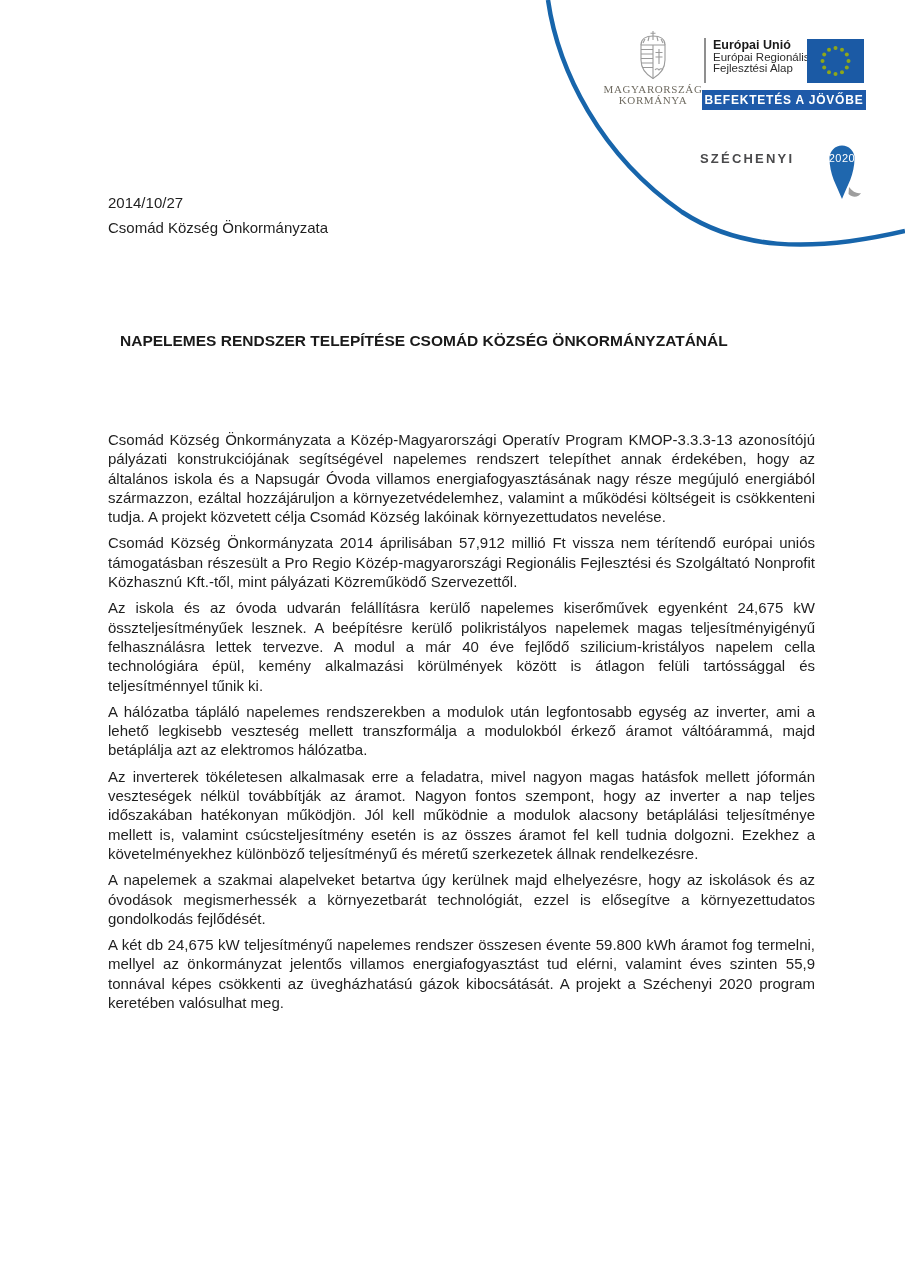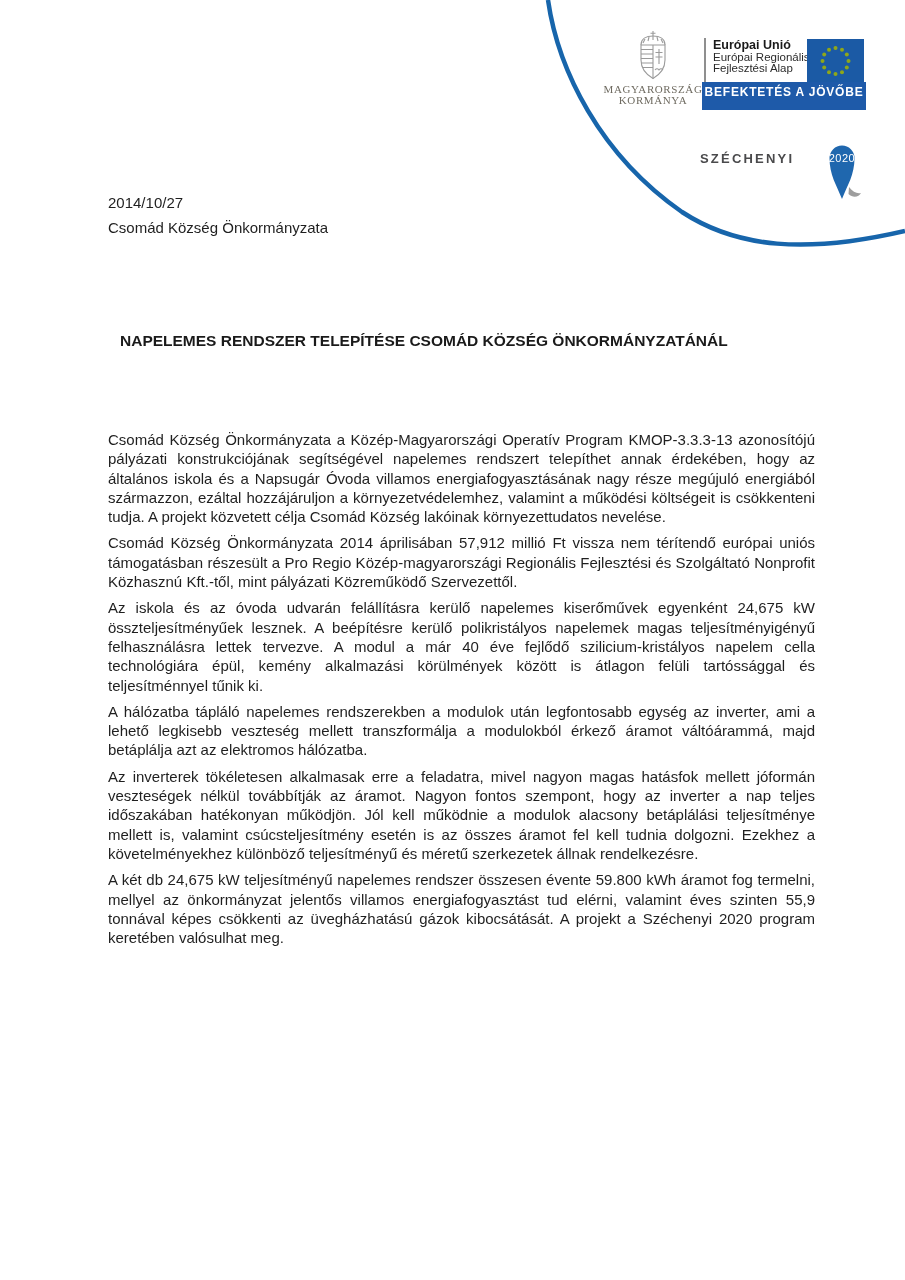--- a/index.html
+++ b/index.html
@@ -16,21 +16,21 @@
 
   
   .gov-logo{position:absolute;left:593px;top:30px;width:120px;text-align:center;}
   .gov-crest{display:block;margin:0 auto 2px auto;}
   .gov-text{font-family:"Liberation Serif",serif;font-size:11px;line-height:11px;
             letter-spacing:0.6px;color:#6f6b61;}
   .eu-sep{position:absolute;left:704px;top:38px;width:2px;height:45px;background:#8f8f8f;}
   .eu-text{position:absolute;left:713px;top:40px;font-size:11.5px;line-height:11.5px;color:#2b2b2b;}
   .eu-text .l1{font-weight:bold;font-size:12.5px;color:#1a1a1a;}
   .eu-flag{position:absolute;left:807px;top:39px;}
-  .banner{position:absolute;left:702px;top:82px;width:164px;height:28px;
+  .banner{position:absolute;left:702px;top:90px;width:164px;height:20px;
           background:#1E5AA9;color:#ffffff;font-weight:bold;font-size:12px;
           letter-spacing:0.8px;text-align:center;line-height:20px;}
   .szechenyi{position:absolute;left:700px;top:149px;}
   .sz-name{font-weight:bold;font-size:13px;letter-spacing:2.2px;color:#4a4a4c;}
   .sz-pin{position:absolute;left:826px;top:140px;}
 
   
   .doc-date{position:absolute;left:108px;top:194px;font-size:15px;}
   .doc-org{position:absolute;left:108px;top:219px;font-size:15px;font-weight:normal;}
   .doc-title{position:absolute;left:107px;top:272px;margin:0;font-size:29px;
@@ -109,16 +109,17 @@
   <div class="doc-date">2014/10/27</div>
   <div class="doc-org">Csomád Község Önkormányzata</div>
   <h2 class="doc-heading">NAPELEMES RENDSZER TELEPÍTÉSE CSOMÁD KÖZSÉG ÖNKORMÁNYZATÁNÁL</h2>
 
   <div class="doc-body">
     <p>Csomád Község Önkormányzata a Közép-Magyarországi Operatív Program KMOP-3.3.3-13 azonosítójú pályázati konstrukciójának segítségével napelemes rendszert telepíthet annak érdekében, hogy az általános iskola és a Napsugár Óvoda villamos energiafogyasztásának nagy része megújuló energiából származzon, ezáltal hozzájáruljon a környezetvédelemhez, valamint a működési költségeit is csökkenteni tudja. A projekt közvetett célja Csomád Község lakóinak környezettudatos nevelése.</p>
     <p>Csomád Község Önkormányzata 2014 áprilisában 57,912 millió Ft vissza nem térítendő európai uniós támogatásban részesült a Pro Regio Közép-magyarországi Regionális Fejlesztési és Szolgáltató Nonprofit Közhasznú Kft.-től, mint pályázati Közreműködő Szervezettől.</p>
     <p>Az iskola és az óvoda udvarán felállításra kerülő napelemes kiserőművek egyenként 24,675 kW összteljesítményűek lesznek. A beépítésre kerülő polikristályos napelemek magas teljesítményigényű felhasználásra lettek tervezve. A modul a már 40 éve fejlődő szilicium-kristályos napelem cella technológiára épül, kemény alkalmazási körülmények között is átlagon felüli tartóssággal és teljesítménnyel tűnik ki.</p>
     <p>A hálózatba tápláló napelemes rendszerekben a modulok után legfontosabb egység az inverter, ami a lehető legkisebb veszteség mellett transzformálja a modulokból érkező áramot váltóárammá, majd betáplálja azt az elektromos hálózatba.</p>
     <p>Az inverterek tökéletesen alkalmasak erre a feladatra, mivel nagyon magas hatásfok mellett jóformán veszteségek nélkül továbbítják az áramot. Nagyon fontos szempont, hogy az inverter a nap teljes időszakában hatékonyan működjön. Jól kell működnie a modulok alacsony betáplálási teljesítménye mellett is, valamint csúcsteljesítmény esetén is az összes áramot fel kell tudnia dolgozni. Ezekhez a követelményekhez különböző teljesítményű és méretű szerkezetek állnak rendelkezésre.</p>
+    <p>A napelemek a szakmai alapelveket betartva úgy kerülnek majd elhelyezésre, hogy az iskolások és az óvodások megismerhessék a környezetbarát technológiát, ezzel is elősegítve a környezettudatos gondolkodás fejlődését.</p>
     <p>A két db 24,675 kW teljesítményű napelemes rendszer összesen évente 59.800 kWh áramot fog termelni, mellyel az önkormányzat jelentős villamos energiafogyasztást tud elérni, valamint éves szinten 55,9 tonnával képes csökkenti az üvegházhatású gázok kibocsátását. A projekt a Széchenyi 2020 program keretében valósulhat meg.</p>
   </div>
 
 </div>
 
 </body></html>

